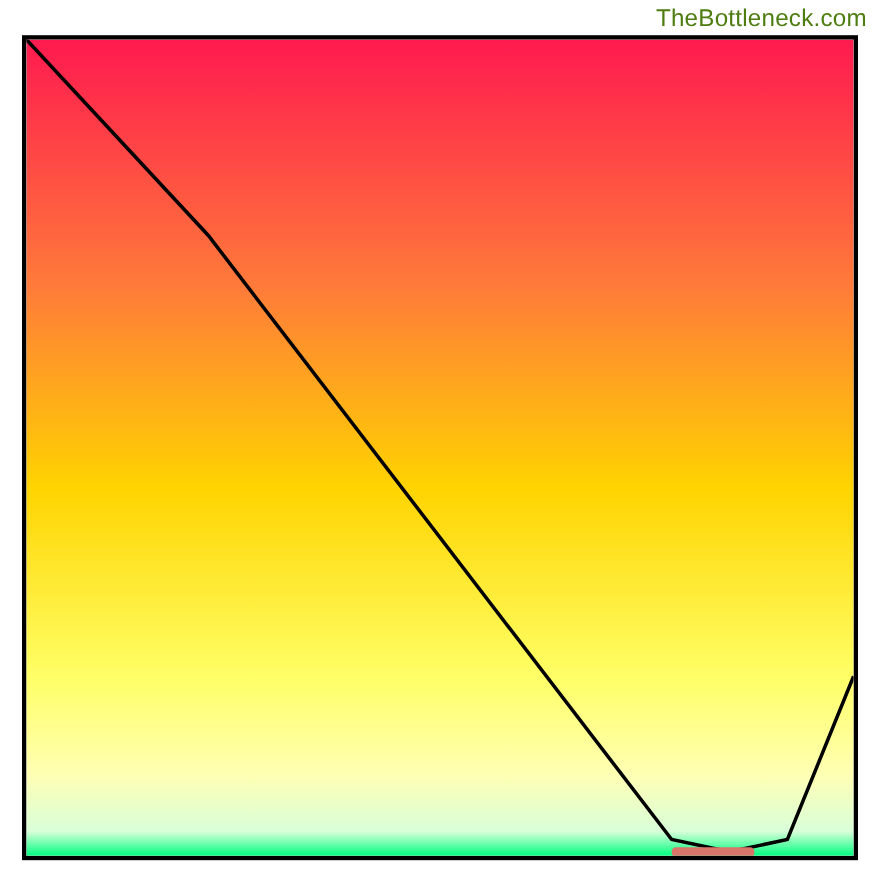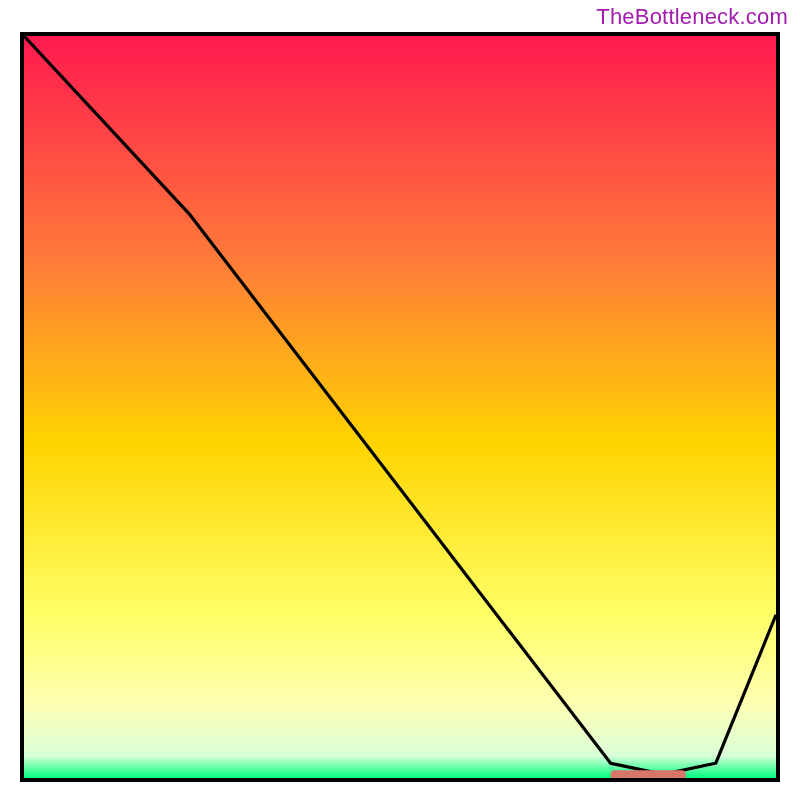--- a/index.html
+++ b/index.html
@@ -13,21 +13,21 @@
   }
   .page {
     position: relative;
     width: 800px;
     height: 800px;
   }
   .attribution {
     position: absolute;
     top: 4px;
     right: 12px;
-    color: #a21caf;
+    color: #4d7c0f;
     font-size: 22px;
     letter-spacing: 0.2px;
     white-space: nowrap;
   }
   .plot-box {
     position: absolute;
     left: 20px;
     top: 32px;
     width: 760px;
     height: 750px;

